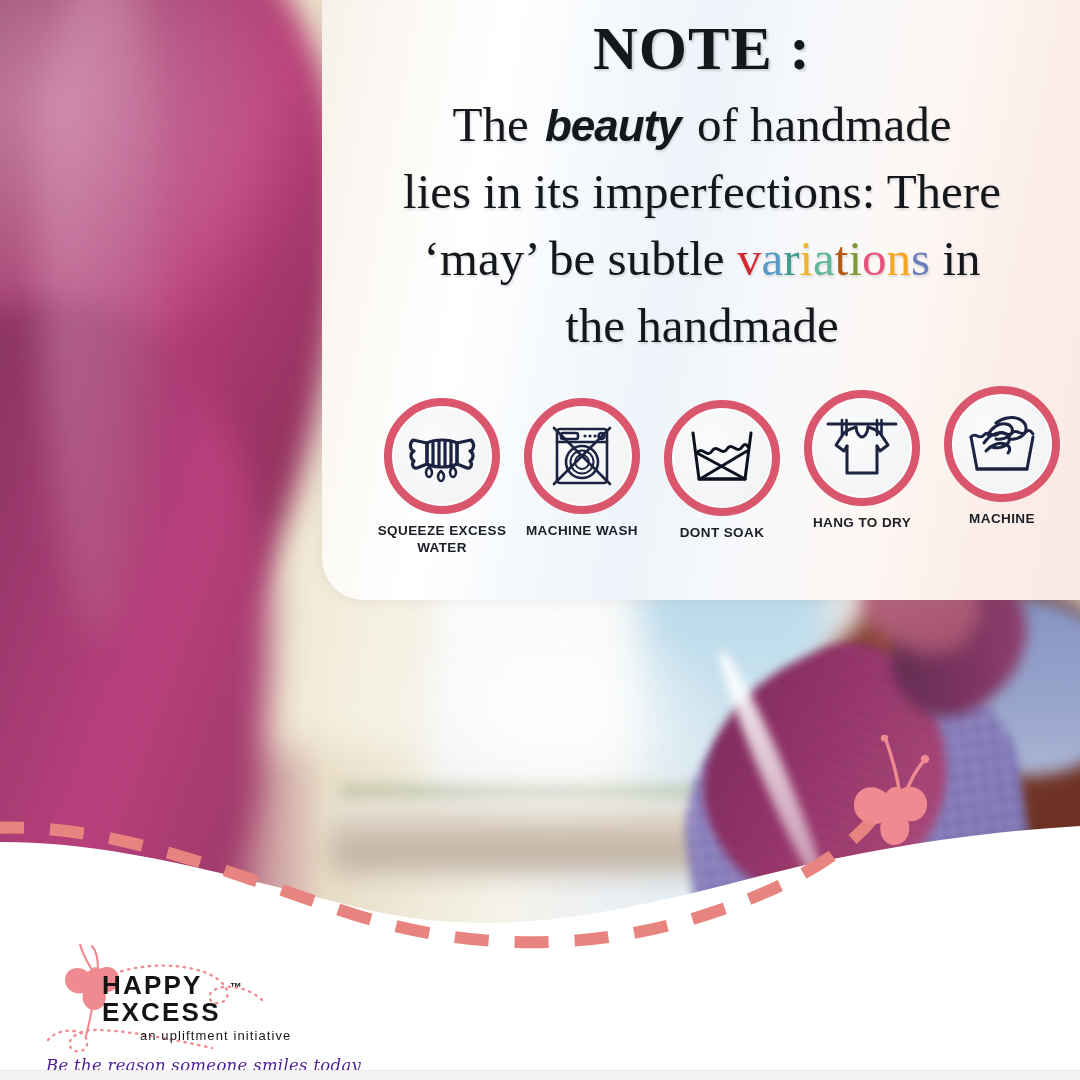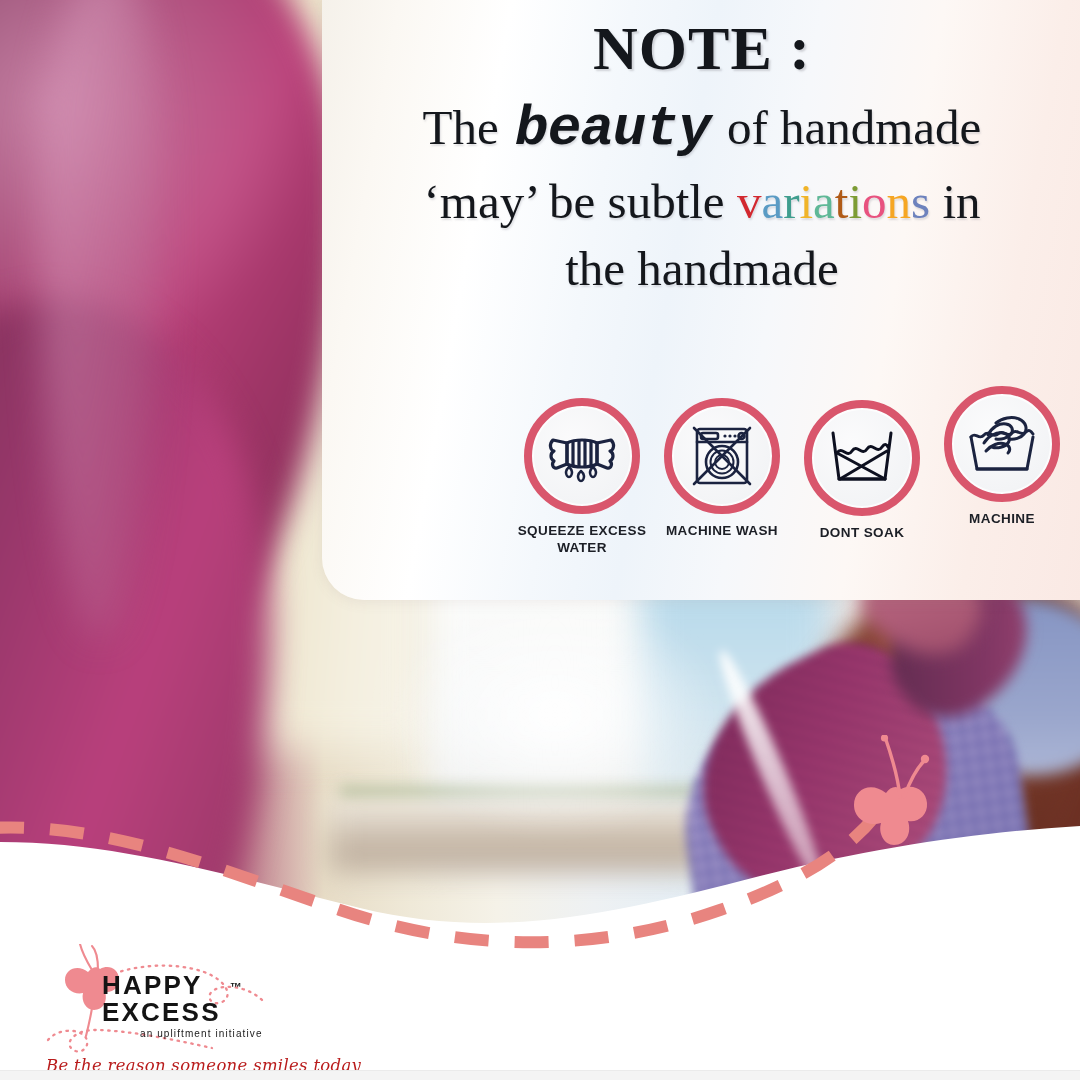--- a/index.html
+++ b/index.html
@@ -247,24 +247,24 @@
   }
   .note-body {
     margin-top: 10px;
     font-size: 49px;
     line-height: 1.37;
     font-family: "Liberation Serif", serif;
     text-shadow: 1px 2px 2px rgba(140,140,150,.28);
     padding: 0 30px;
   }
   .script {
-    font-family: Liberation Mono, monospace;
+    font-family: Liberation Sans, sans-serif;
     font-style: italic;
     font-weight: bold;
-    font-size: 56px;
+    font-size: 44px;
     letter-spacing: -1px;
     padding: 0 4px;
   }
   .v-l { font-weight: normal; }
 
   
   .care-row {
     position: absolute;
     left: 34px; right: 10px;
     top: 400px;
@@ -344,33 +344,33 @@
     position: absolute;
     left: 194px; top: 36px;
     font-size: 12px;
     font-weight: bold;
     color: #141414;
     font-family: "Liberation Sans", sans-serif;
   }
   .logo-sub {
     position: absolute;
     left: 104px; top: 84px;
-    font-size: 10px;
+    font-size: 13px;
     letter-spacing: 1.1px;
     color: #1a1a1a;
     font-family: "Liberation Sans", sans-serif;
   }
   .logo-tagline {
     position: absolute;
     left: 10px; top: 112px;
     font-family: "DejaVu Serif", serif;
     font-style: italic;
     font-size: 16.5px;
     letter-spacing: .3px;
-    color: #b91c1c;
+    color: #4c1d95;
     white-space: nowrap;
     transform: scaleY(1.05);
   }
 
   
   .bottom-strip {
     position: absolute;
     left: 0; right: 0; bottom: 0;
     height: 10px;
     background: #f4f4f4;
@@ -415,20 +415,21 @@
   <div class="card">
 
     <div class="headline">
       <div class="note-kicker">NOTE :</div>
       <div class="note-body">
         <div>
           <span>The</span>
           <span class="script">beauty</span>
           <span>of handmade</span>
         </div>
+        <div>lies in its imperfections: There</div>
         <div>
           <span>‘may’ be subtle</span>
           <span id="variations-word"><span class="v-l" style="color: rgb(210, 40, 47);">v</span><span class="v-l" style="color: rgb(90, 155, 196);">a</span><span class="v-l" style="color: rgb(63, 158, 142);">r</span><span class="v-l" style="color: rgb(240, 180, 41);">i</span><span class="v-l" style="color: rgb(95, 184, 151);">a</span><span class="v-l" style="color: rgb(176, 90, 22);">t</span><span class="v-l" style="color: rgb(125, 156, 52);">i</span><span class="v-l" style="color: rgb(232, 82, 127);">o</span><span class="v-l" style="color: rgb(246, 166, 35);">n</span><span class="v-l" style="color: rgb(109, 130, 189);">s</span></span>
           <span>in</span>
         </div>
         <div>the  handmade</div>
       </div>
     </div>
 
     <div class="care-row">
@@ -478,20 +479,37 @@
               <path d="M6 6 L12 52 L58 52 L64 6"></path>
               <path d="M12 52 L58 52"></path>
               <path d="M10 26 C15 18 20 32 25 24 C30 16 35 30 40 22 C45 14 50 28 55 20 C58 15.5 60 18 61 20"></path>
               <path d="M10 26 L58 52 M60 24 L13 52"></path>
             </svg>
           </span>
         </div>
         <div class="care-label">DONT SOAK</div>
       </div>
 
+      <div class="care-item i3">
+        <div class="care-circle">
+          <span>
+            <svg width="74" height="66" viewBox="0 0 74 66" fill="none" stroke="#1b2340" stroke-width="3" stroke-linecap="round" stroke-linejoin="round">
+              <path d="M3 9 L71 9"></path>
+              <path d="M17 5 L17 20 M21.5 5 L21.5 20" stroke-width="2.6"></path>
+              <path d="M52 5 L52 20 M56.5 5 L56.5 20" stroke-width="2.6"></path>
+              <path d="M19 18 L11 30 L19 36 L22 31"></path>
+              <path d="M55 18 L63 30 L55 36 L52 31"></path>
+              <path d="M22 31 L22 58 L52 58 L52 31"></path>
+              <path d="M19 18 C24 14 29 12.5 31 12 M55 18 C50 14 45 12.5 43 12"></path>
+              <path d="M31 12 C31.5 19 35 22 37 22 C39 22 42.5 19 43 12"></path>
+            </svg>
+          </span>
+        </div>
+        <div class="care-label">HANG TO DRY</div>
+      </div>
 
       <div class="care-item i4">
         <div class="care-circle">
           <span>
             <svg width="72" height="62" viewBox="0 0 72 62" fill="none" stroke="#1b2340" stroke-width="3" stroke-linecap="round" stroke-linejoin="round">
               <path d="M5 24 C9 18 13 28 18 22 C23 16 27 26 32 21 C37 16 41 25 46 20 C51 15 55 24 60 19 C63 16 65 18 67 21"></path>
               <path d="M5 24 L11 56 L61 56 L67 24"></path>
               <path d="M11 56 L61 56"></path>
               <path d="M30 10 C36 5 46 3 53 6 C60 9 62 16 58 21 C55 25 48 27 43 26"></path>
               <path d="M22 22 C26 14 33 10 40 11 C46 12 48 17 45 21 C42 25 35 27 30 26"></path>

